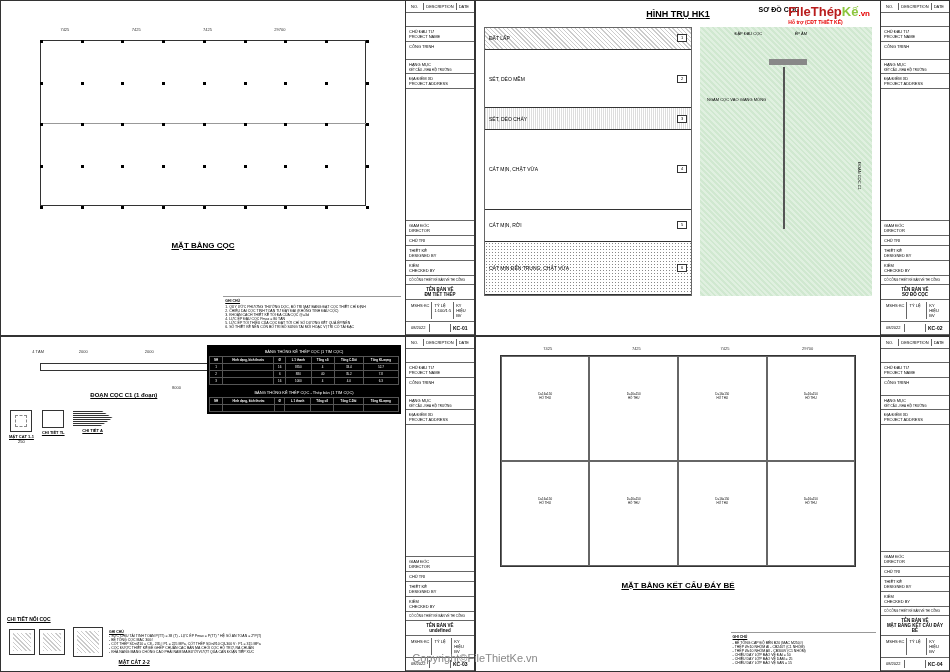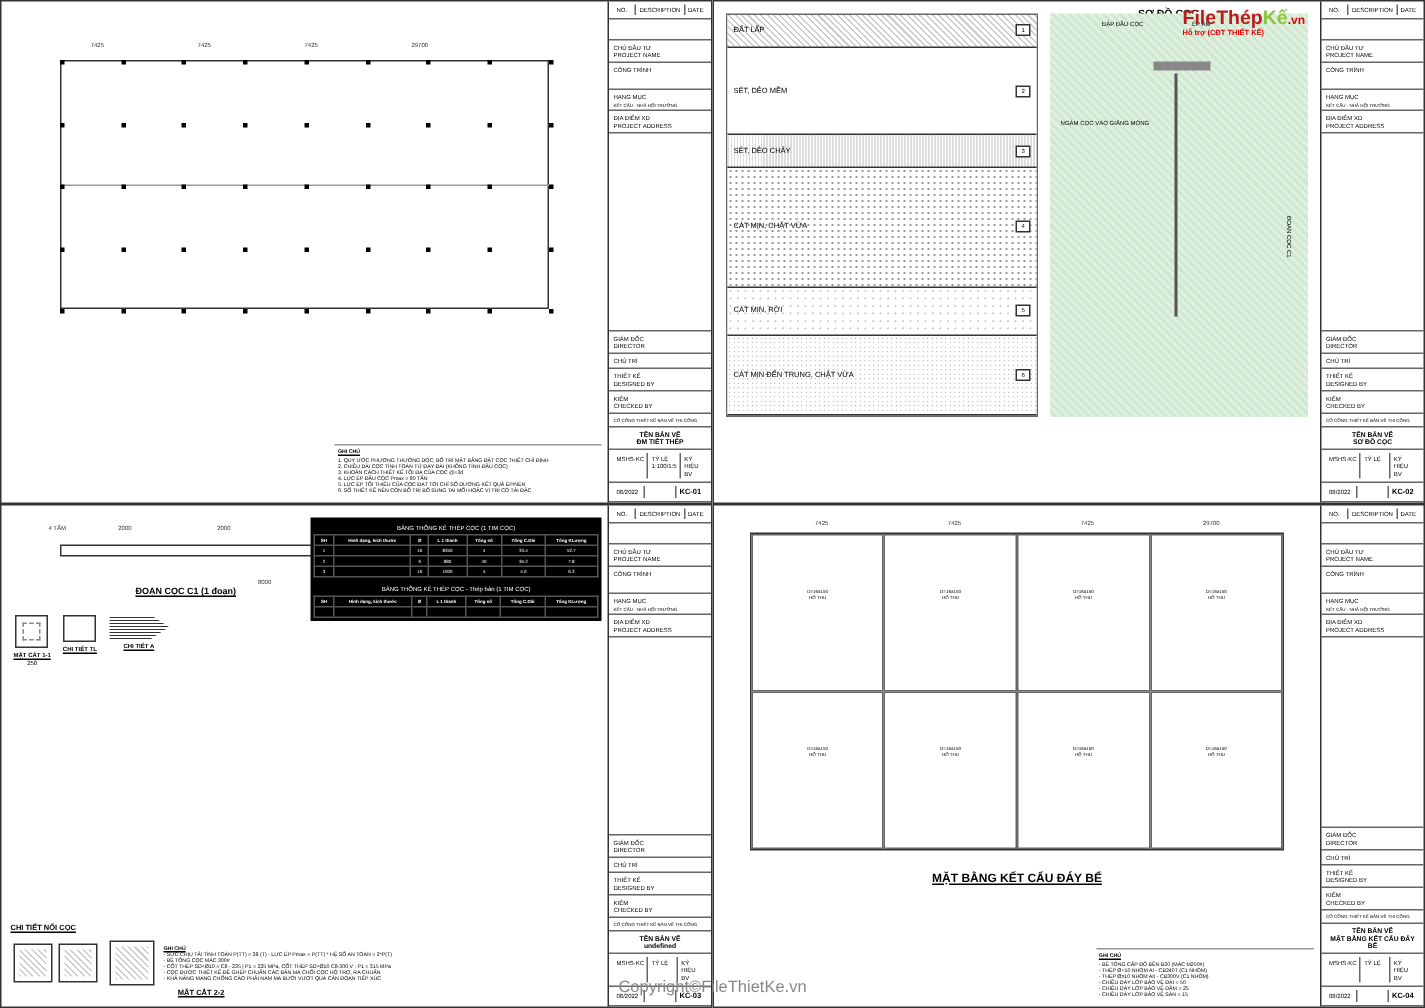--- a/index.html
+++ b/index.html
@@ -140,20 +140,21 @@
           <div class="pile-dot" style="left: 178px; top: 181px;"></div>
           <div class="pile-dot" style="left: 218.75px; top: 181px;"></div>
           <div class="pile-dot" style="left: 259.5px; top: 181px;"></div>
           <div class="pile-dot" style="left: 300.25px; top: 181px;"></div>
           <div class="pile-dot" style="left: 341px; top: 181px;"></div>
           <div class="dim-text" style="top: 2px; left: 10%;">7425</div>
           <div class="dim-text" style="top: 2px; left: 30%;">7425</div>
           <div class="dim-text" style="top: 2px; left: 50%;">7425</div>
           <div class="dim-text" style="top: 2px; left: 70%;">29700</div>
         </div>
+      <div class="sheet-title">MẶT BẰNG CỌC</div>
       <div class="notes" style="position:absolute;bottom:4px;right:4px;width:44%">
         <div class="notes-title">GHI CHÚ</div>
         <div id="notes-1">
             <div>1. QUY ƯỚC PHƯƠNG THƯỚNG DỌC, BỐ TRÍ MẶT BẰNG ĐẶT CỌC THIẾT CHỈ ĐỊNH</div>
             <div>2. CHIỀU DÀI CỌC TÍNH TOÁN TỪ ĐÁY ĐÀI (KHÔNG TÍNH ĐẦU CỌC)</div>
             <div>3. KHOẢN CÁCH THIẾT KẾ TỐI ĐA CỦA CỌC @=3d</div>
             <div>4. LỰC ÉP ĐẦU CỌC Pmax = 80 TẤN</div>
             <div>5. LỰC ÉP TỐI THIỂU CỦA CỌC ĐẠT TỚI CHỈ SỐ DƯƠNG KẾT QUẢ ÉP/NÉN</div>
             <div>6. SỐ THIẾT KẾ NÊN CÓN BỐ TRÍ BỔ SUNG TAI MỐI HOẶC VỊ TRÍ CÓ TẢI ĐẶC</div>
           </div>
@@ -185,20 +186,21 @@
         <div class="tb-row tb-header">
           <div>08/2022</div>
           <div></div>
           <div style="font-weight:bold;font-size:5px">KC-01</div>
         </div>
       </div>
   </div>
 
   <div class="sheet">
     <div class="drawing-area">
+      <div class="soil-title">HÌNH TRỤ HK1</div>
       <div class="subtitle-right">SƠ ĐỒ CỌC</div>
       <div class="soil-body">
         <div class="soil-col" id="soil-layers">
             <div class="soil-layer hatch-1" style="flex: 8 1 0%;">
               <span>ĐẤT LẤP</span>
               <span class="num">1</span>
             </div>
             <div class="soil-layer hatch-2" style="flex: 22 1 0%;">
               <span>SÉT, DẺO MỀM</span>
               <span class="num">2</span>

